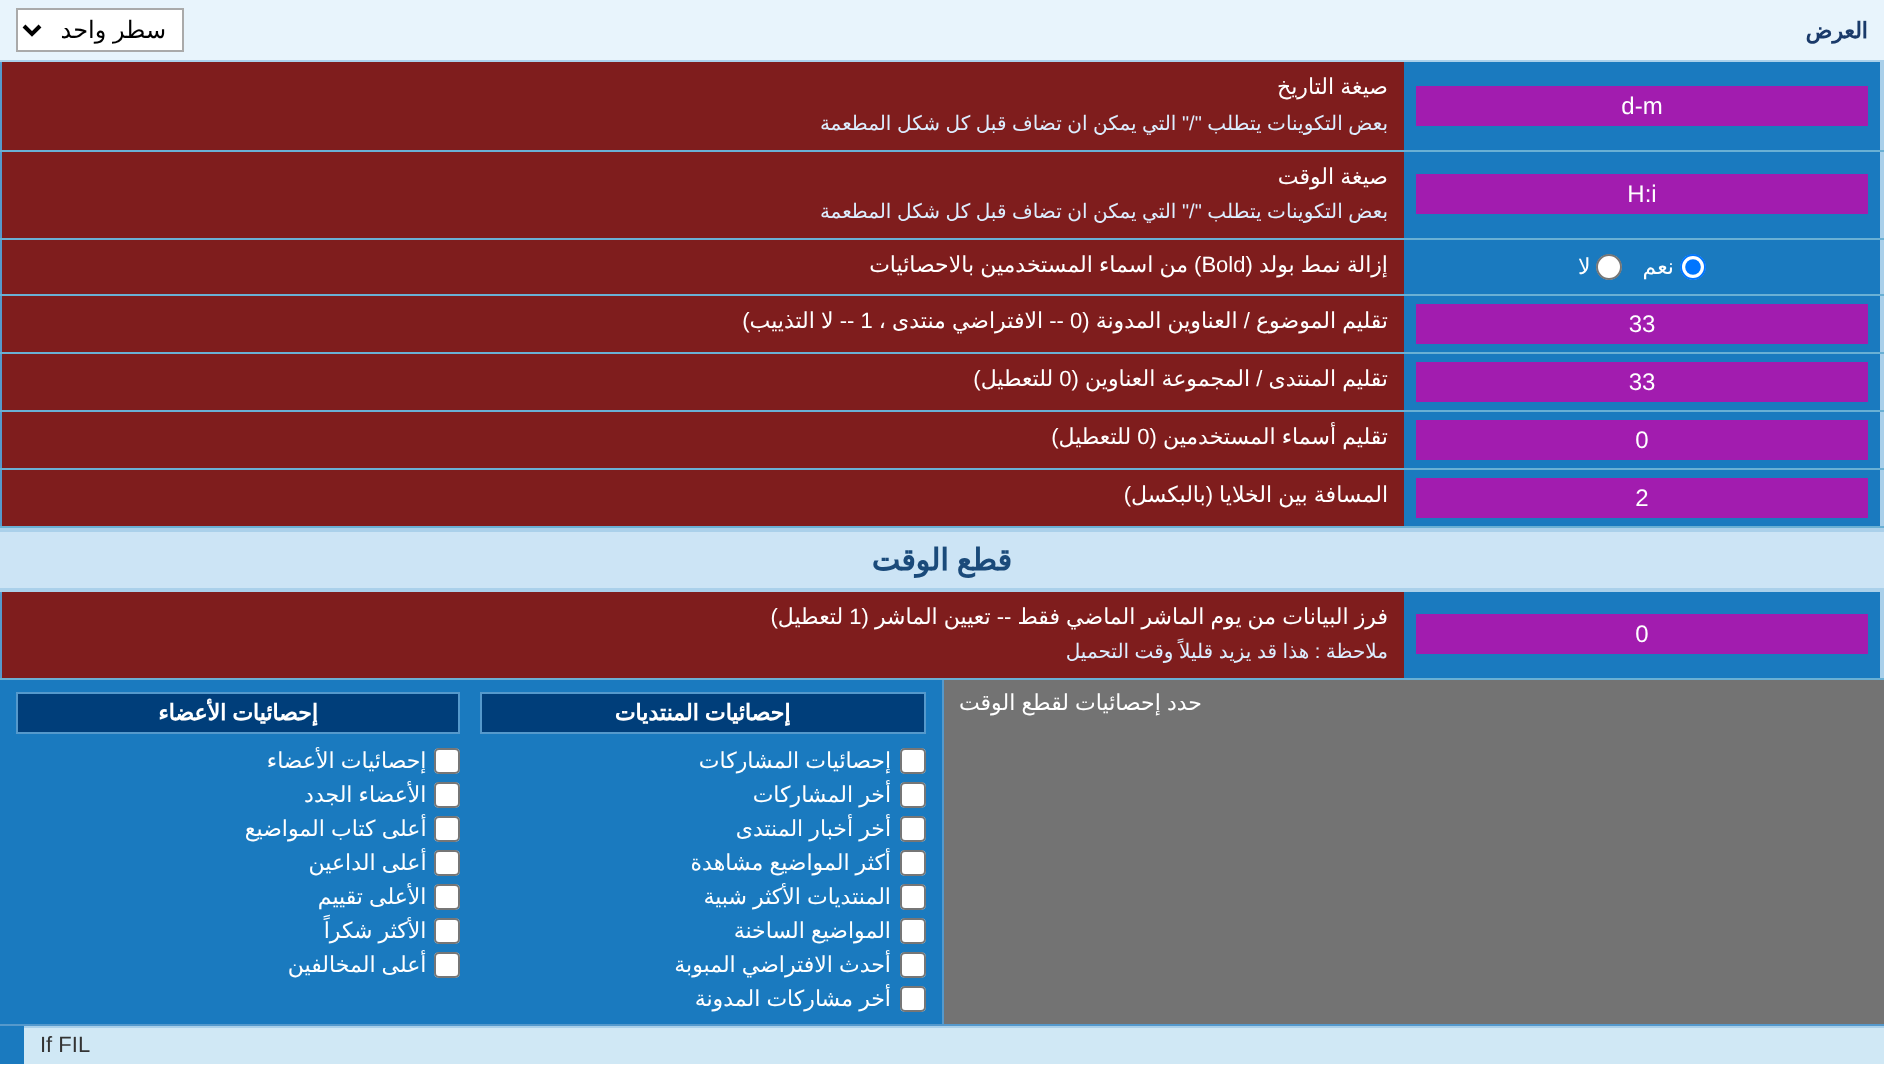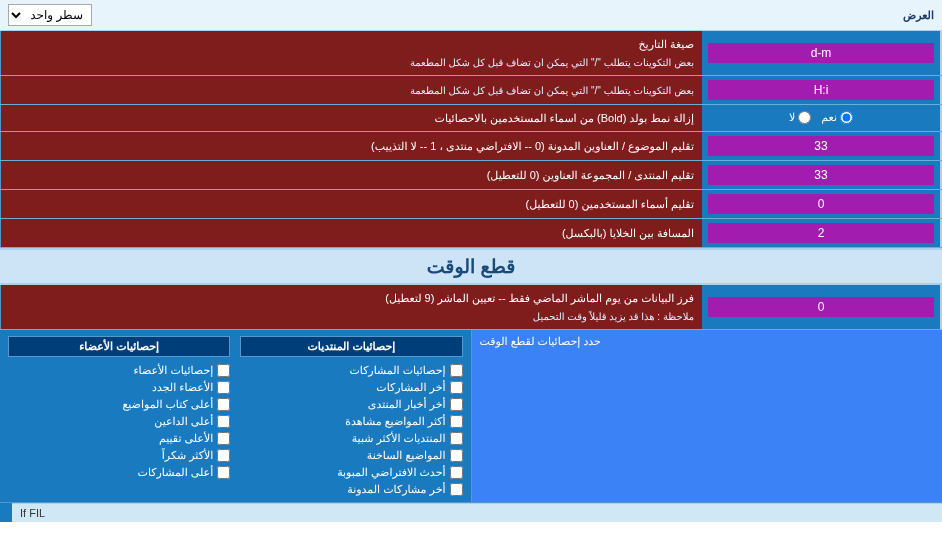--- a/index.html
+++ b/index.html
@@ -60,21 +60,21 @@
       display: flex;
       align-items: center;
       justify-content: center;
     }
     .header-row.section {
       background: #cce4f5;
       color: #1a4a7a;
       border-top: 2px solid #aad0ea;
       border-bottom: 2px solid #aad0ea;
       font-weight: bold;
-      font-size: 19px;
+      font-size: 15px;
     }
     .radio-group {
       display: flex;
       align-items: center;
       gap: 10px;
       direction: rtl;
       color: #fff;
     }
     .radio-group label {
       color: #fff;
@@ -87,21 +87,21 @@
       cursor: pointer;
     }
     
     .stats-section {
       display: flex;
       width: 100%;
       background: #1a7abf;
       border-bottom: 1px solid #5599cc;
     }
     .stats-label {
-      background: #3b82f6;
+      background: #737373;
       color: #fff;
       flex: 1;
       padding: 5px 8px;
       text-align: right;
       font-size: 11px;
       display: flex;
       align-items: flex-start;
       justify-content: flex-end;
       border-left: 1px solid #5599cc;
     }
@@ -197,20 +197,21 @@
       </div>
     </div>
   </div>
 
   <div class="row">
     <div class="input-cell">
       <input type="text" value="H:i" style="">
     </div>
     <div class="label-cell">
       <div>
+        <div>صيغة الوقت</div>
         <div class="sub-label">بعض التكوينات يتطلب "/" التي يمكن ان تضاف قبل كل شكل المطعمة</div>
       </div>
     </div>
   </div>
 
   <div class="row">
     <div class="input-cell">
       <div class="radio-group">
         <label>
           <input type="radio" name="bold_remove" value="yes" checked="" style="">
@@ -256,21 +257,21 @@
   <div class="header-row section full-row">
     <span>قطع الوقت</span>
   </div>
 
   <div class="row">
     <div class="input-cell">
       <input type="text" value="0" style="">
     </div>
     <div class="label-cell">
       <div>
-        <div>فرز البيانات من يوم الماشر الماضي فقط -- تعيين الماشر (9 لتعطيل)</div>
+        <div>فرز البيانات من يوم الماشر الماضي فقط -- تعيين الماشر (1 لتعطيل)</div>
         <div class="sub-label">ملاحظة : هذا قد يزيد قليلاً وقت التحميل</div>
       </div>
     </div>
   </div>
 
   <div class="stats-section">
     <div class="stats-label">
       <span>حدد إحصائيات لقطع الوقت</span>
     </div>
     <div style="display:flex; flex:1; padding:6px 8px; gap:10px; background:#1a7abf;">
@@ -332,21 +333,21 @@
         <div class="checkbox-item">
           <input type="checkbox" style="">
           <span>الأعلى تقييم</span>
         </div>
         <div class="checkbox-item">
           <input type="checkbox" style="">
           <span>الأكثر شكراً</span>
         </div>
         <div class="checkbox-item">
           <input type="checkbox" style="">
-          <span>أعلى المشاركات</span>
+          <span>أعلى المخالفين</span>
         </div>
       </div>
 
     </div>
   </div>
 
   <div style="background:#d0e8f5; padding:3px 8px; border-top:1px solid #aad0ea; font-size:11px; color:#333; text-align:left;margin-left:12px;">
     <span>If FIL</span>
   </div>
 

